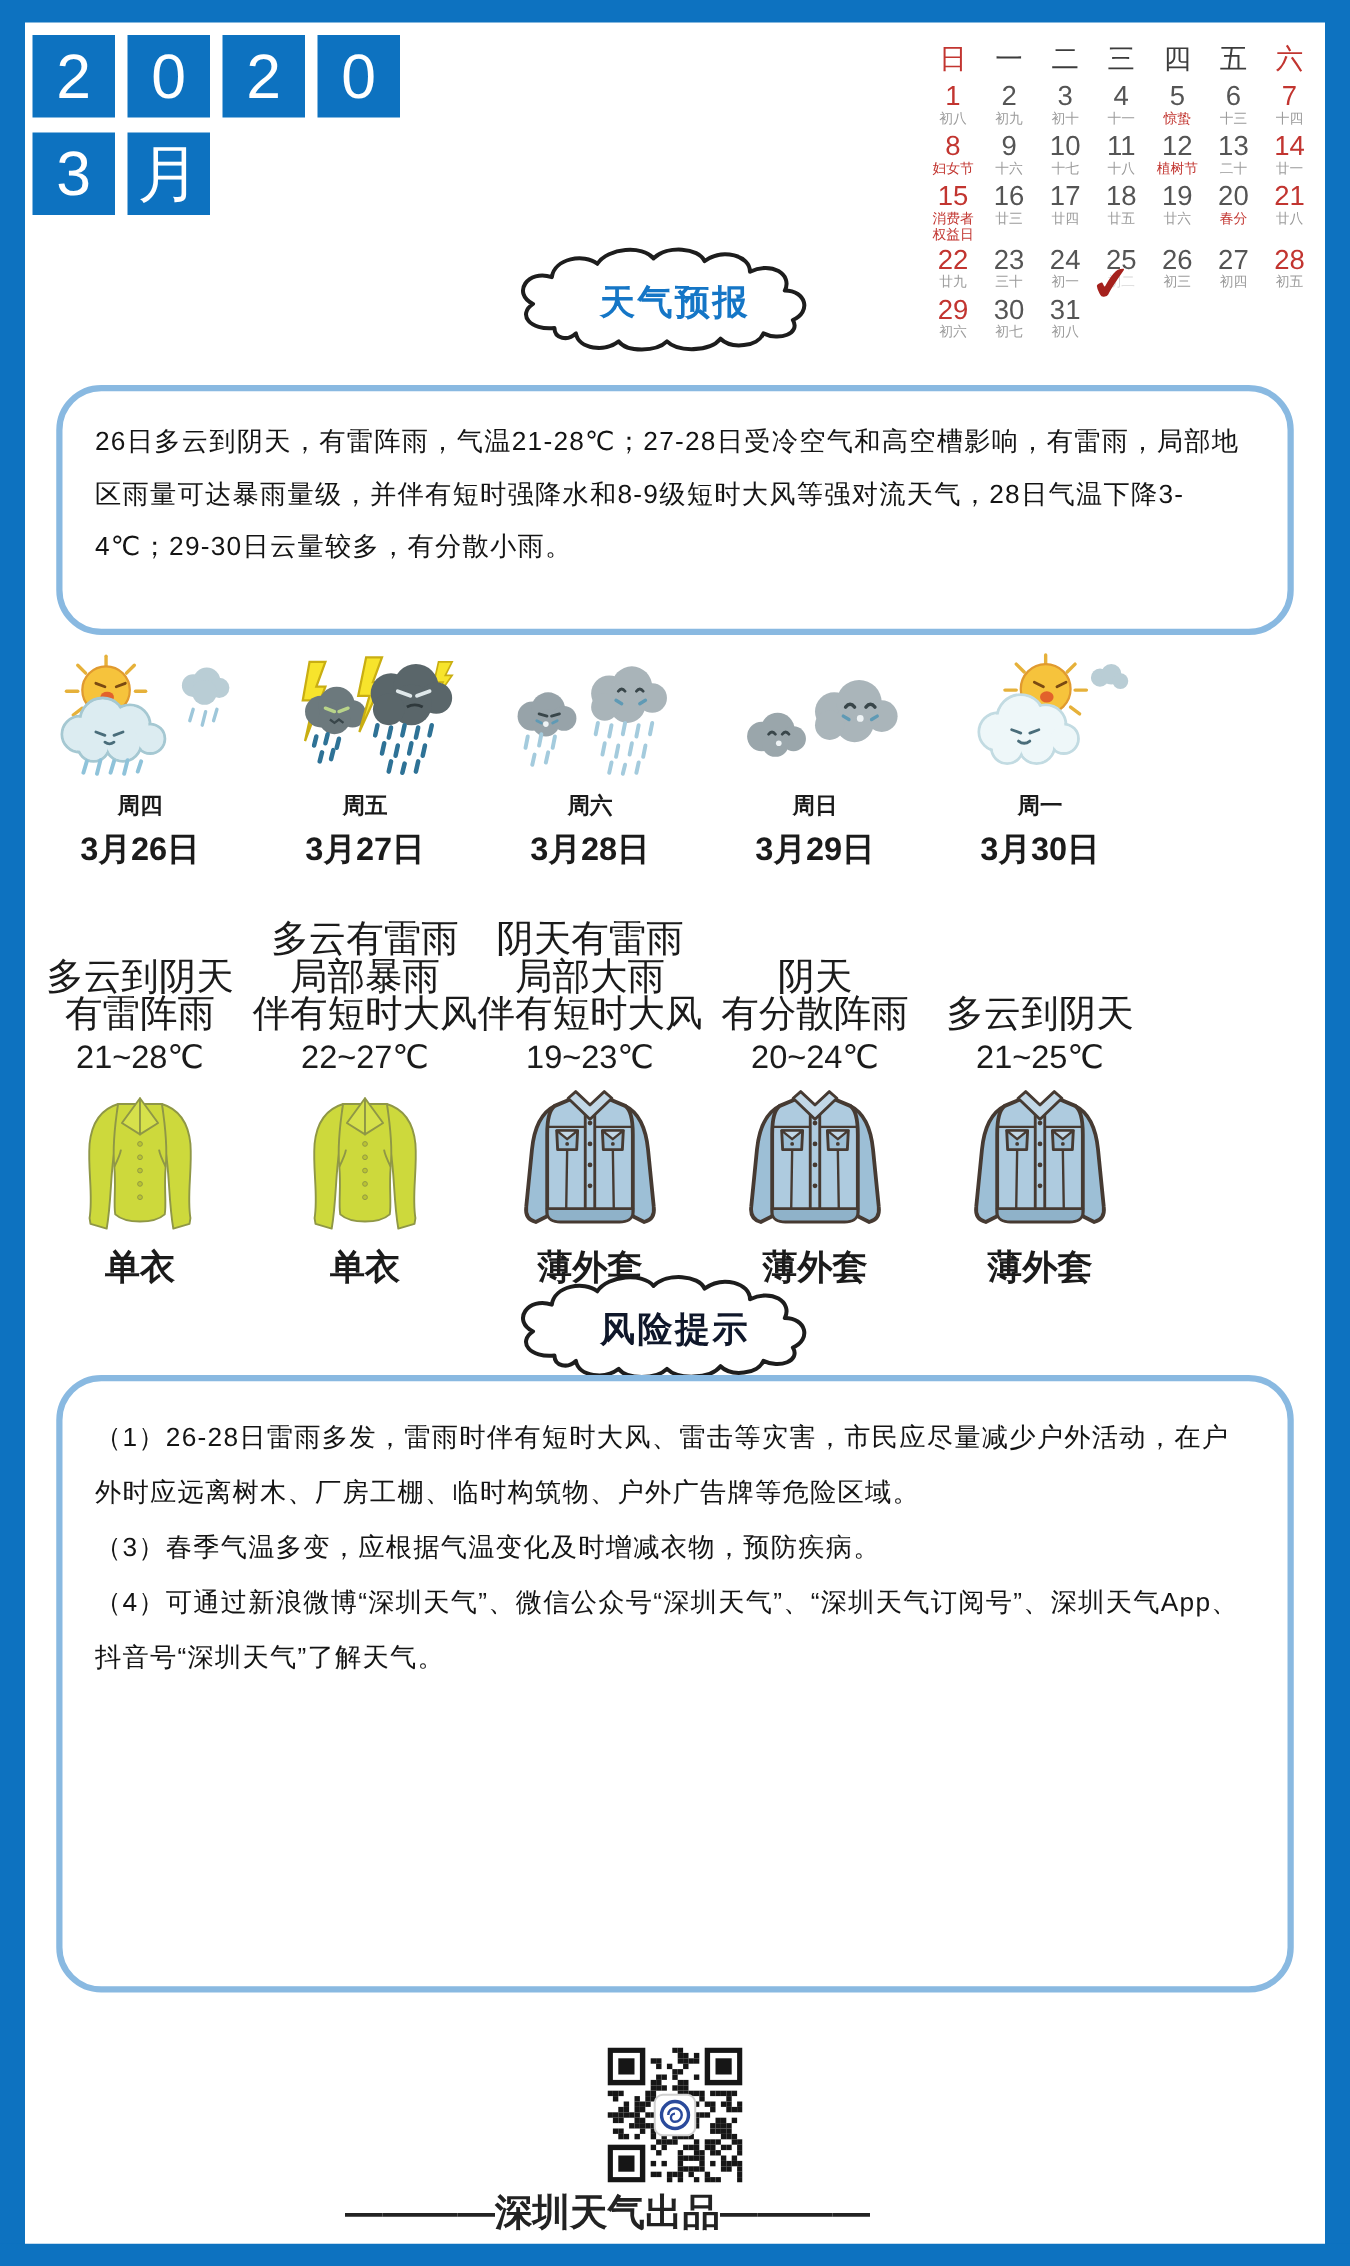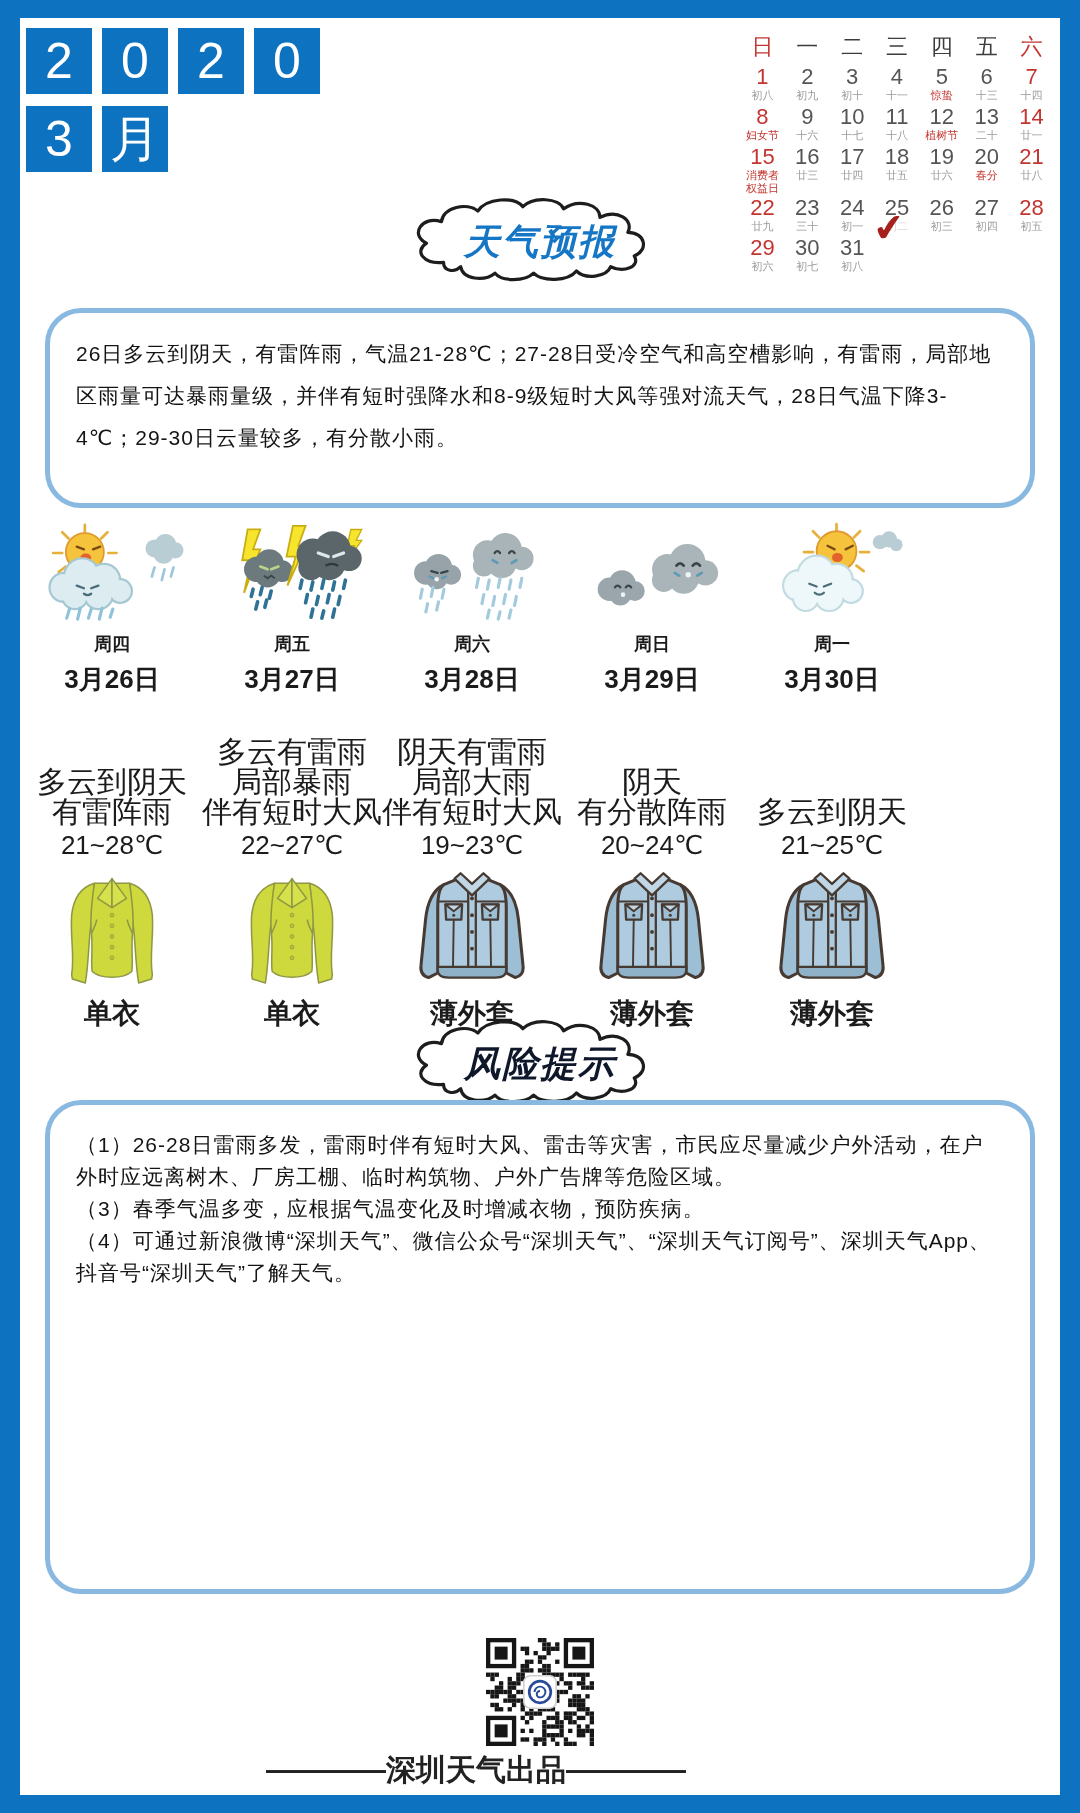--- a/index.html
+++ b/index.html
@@ -31,52 +31,52 @@
   .cal-sub{font-size:11px;line-height:13px;color:#9b9b9b;white-space:pre-line;text-align:center;}
   .cal-sub.red{color:#c23530;}
   .cal-cell .check{position:absolute;left:-2px;top:14px;font-size:38px;line-height:38px;
                    color:#a5211d;transform:rotate(-6deg);font-weight:bold;z-index:2;}
   .cal-cell.checked .cal-sub{opacity:.4;}
 
   
   .cloud-badge{position:absolute;left:50%;transform:translateX(-50%);width:280px;height:90px;}
   .cloud-badge svg{position:absolute;inset:0;width:100%;height:100%;}
   .cloud-badge .badge-text{position:absolute;inset:0;display:flex;align-items:center;
-      justify-content:center;font-size:36px;font-weight:700;letter-spacing:2px;padding-top:2px;font-style:italic;}
+      justify-content:center;font-size:28px;font-weight:700;letter-spacing:2px;padding-top:2px;}
   .badge-forecast{top:196px;}
   .badge-forecast .badge-text{color:#1576c6;}
   .badge-risk{top:1018px;}
   .badge-risk .badge-text{color:#0f172a;}
 
   
   .round-box{position:absolute;left:45px;width:990px;border:5px solid #89b9e1;
              border-radius:36px;box-sizing:border-box;background:#fff;
              padding:20px 26px;font-size:21px;line-height:42px;letter-spacing:1px;color:#141414;}
   .summary-box{top:308px;height:200px;}
-  .risk-box{top:1100px;height:494px;line-height:32px;padding-top:24px;}
+  .risk-box{top:1100px;height:494px;line-height:44px;padding-top:24px;}
   .risk-box p{margin:0;}
 
   
   .days-row{position:absolute;left:22px;top:518px;width:900px;display:flex;}
   .day-col{flex:1;text-align:center;}
   .icon-box{height:106px;display:flex;align-items:flex-end;justify-content:center;}
   .icon-box svg{width:172px;height:104px;}
   .day-week{font-size:18px;font-weight:700;margin-top:8px;}
   .day-date{font-size:26px;font-weight:700;margin-top:6px;}
   .day-desc{height:116px;margin-top:14px;display:flex;flex-direction:column;
             justify-content:flex-end;font-size:30px;line-height:30px;font-weight:500;
             white-space:pre-line;}
   .day-temp{font-size:26px;font-weight:500;margin-top:3px;}
   .cloth-box{height:118px;margin-top:10px;display:flex;align-items:center;justify-content:center;}
   .cloth-box svg{width:118px;height:118px;}
   .cloth-label{font-size:28px;font-weight:700;margin-top:6px;}
 
   
   .qr{position:absolute;left:486px;top:1638px;width:108px;height:108px;}
-  .credit{position:absolute;left:2px;top:1750px;width:948px;text-align:center;
+  .credit{position:absolute;left:12px;top:1750px;width:948px;text-align:center;
           font-size:30px;font-weight:600;color:#222;}
 </style>
 </head>
 <body>
 
 <div class="page">
   <div class="frame top"></div>
   <div class="frame left"></div>
   <div class="frame right"></div>
   <div class="frame bottom"></div>

